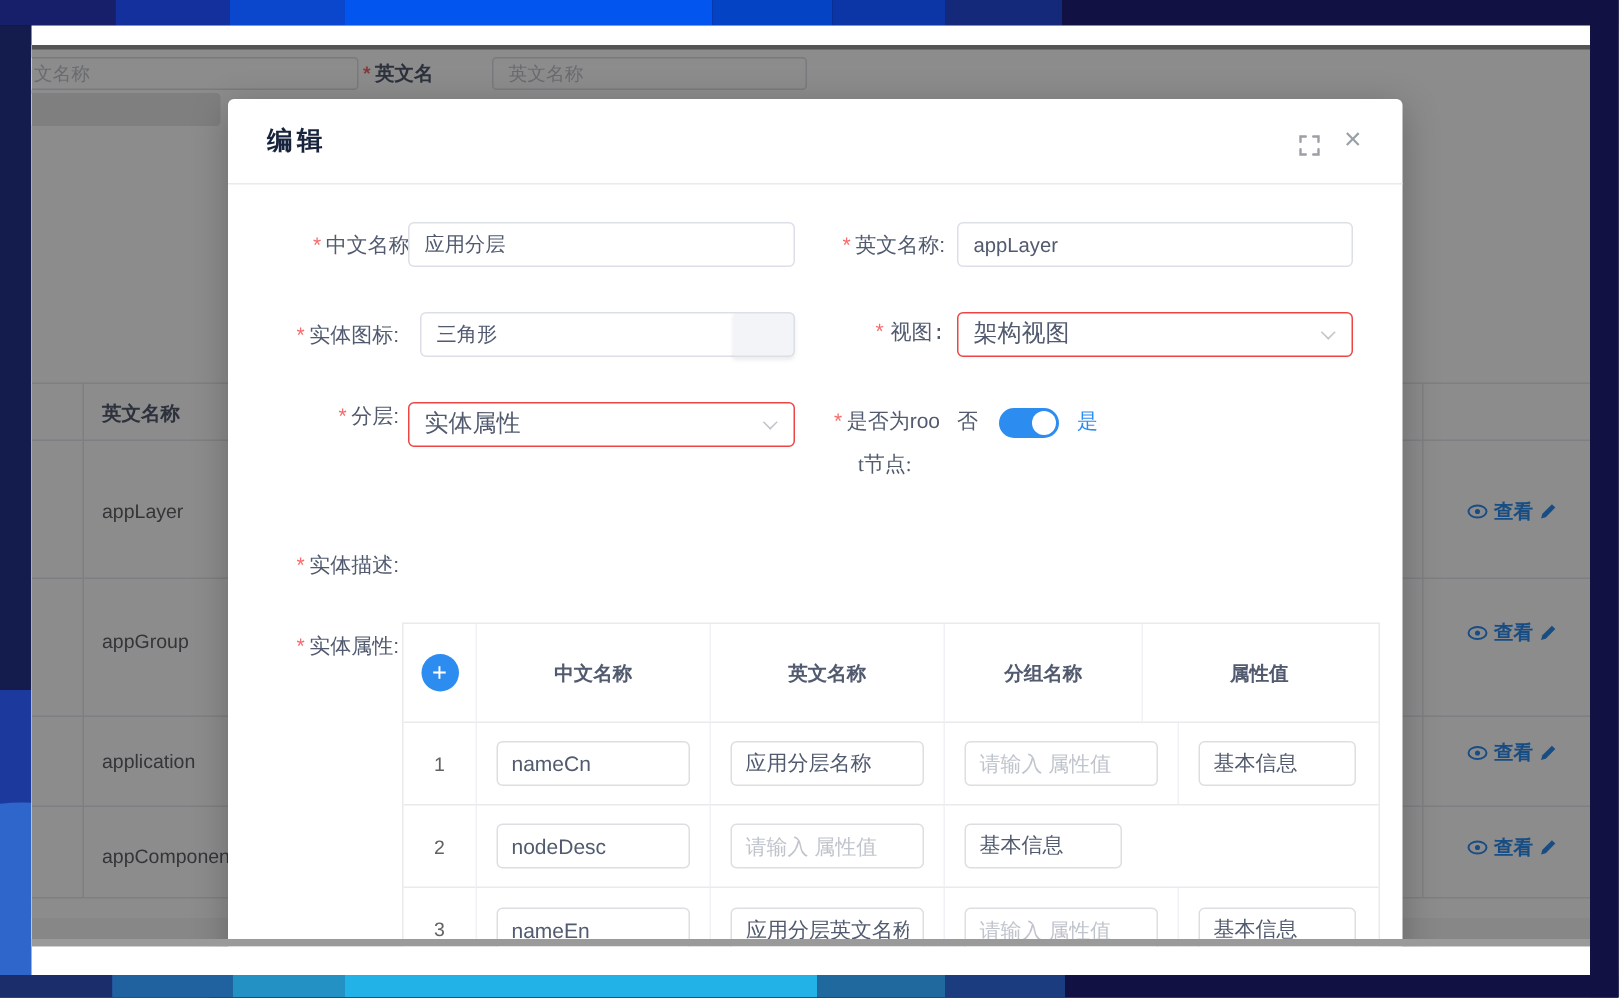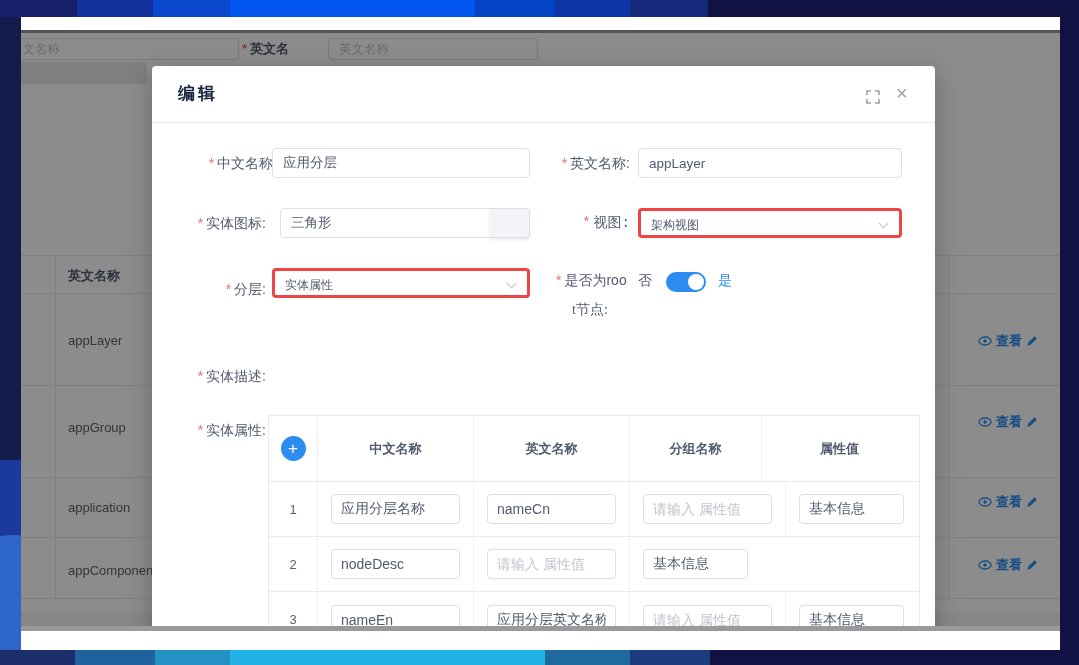--- a/index.html
+++ b/index.html
@@ -40,22 +40,22 @@
          box-shadow:0 6px 24px rgba(0,0,0,0.25);z-index:2;}
   .mtitle{position:absolute;left:26px;top:16px;font-size:17px;font-weight:bold;letter-spacing:3px;color:#17233d;}
   .mdivider{position:absolute;left:0;top:56px;width:100%;height:1px;background:#e8eaec;}
   .mclose{position:absolute;left:744px;top:17px;font-size:20px;color:#9aa0a6;line-height:20px;cursor:pointer;}
   .mfs{position:absolute;left:714px;top:24px;cursor:pointer;}
   .flabel{position:absolute;width:114px;height:30px;line-height:30px;text-align:right;font-size:14px;color:#515a6e;}
   .req{color:#f56c6c;margin-right:3px;}
   .minp{position:absolute;height:30px;border:1px solid #dcdfe6;border-radius:4px;background:#fff;
         font:13.5px "Liberation Sans","DejaVu Sans",sans-serif;color:#515a6e;padding:0 10px;outline:none;}
   .minp::placeholder{color:#c0c4cc;}
-  .mselect{position:absolute;height:30px;border:3px solid #ef4444;border-radius:4px;background:#fff;
-        font-size:12px;color:#515a6e;padding:0 10px;line-height:28px;}
+  .mselect{position:absolute;height:30px;border:1px solid #ef4444;border-radius:4px;background:#fff;
+        font-size:16px;color:#515a6e;padding:0 10px;line-height:28px;}
   .chev{position:absolute;right:12px;top:9px;width:7px;height:7px;border-right:1.5px solid #c0c4cc;
         border-bottom:1.5px solid #c0c4cc;transform:rotate(45deg);}
   .append{position:absolute;height:30px;background:#f2f4f7;border:1px solid #dcdfe6;border-left:none;
           border-radius:0 4px 4px 0;box-shadow:0 2px 3px rgba(0,0,0,0.08);}
   .tlabel{position:absolute;font-size:14px;color:#515a6e;}
   .toggle{position:absolute;width:40px;height:20px;border-radius:10px;background:#2d8cf0;cursor:pointer;}
   .knob{position:absolute;right:2px;top:2px;width:16px;height:16px;border-radius:50%;background:#fff;}
 
   
   .atable{position:absolute;left:116px;top:349px;width:652px;background:#fff;border:1px solid #e8eaec;}
@@ -192,21 +192,21 @@
 
       <div class="flabel" style="left:0;top:142px;"><span class="req">*</span><span>实体图标:</span></div>
       <input class="minp" style="left: 128px; top: 142px; width: 218px; border-radius: 4px 0px 0px 4px;" value="三角形">
       <div class="append" style="left:337px;top:142px;width:41px;"></div>
       <div class="flabel" style="left:364px;top:142px;font-family:Liberation Mono, monospace;"><span class="req">*</span><span>视图:</span></div>
       <div class="mselect" style="left:486px;top:142px;width:264px;">
         <span>架构视图</span>
         <span class="chev"></span>
       </div>
 
-      <div class="flabel" style="left:0;top:208px;"><span class="req">*</span><span>分层:</span></div>
+      <div class="flabel" style="left:0;top:196px;"><span class="req">*</span><span>分层:</span></div>
       <div class="mselect" style="left:120px;top:202px;width:258px;">
         <span>实体属性</span>
         <span class="chev"></span>
       </div>
       <div class="tlabel" style="left:404px;top:206px;"><span class="req">*</span><span>是否为roo</span></div>
       <div class="tlabel" style="left:420px;top:235px;font-family:Liberation Serif, serif;">t节点:</div>
       <div class="tlabel" style="left:486px;top:206px;">否</div>
       <div class="toggle" style="left:514px;top:206px;">
         <div class="knob"></div>
       </div>
@@ -223,24 +223,24 @@
           </div>
           <div class="acell c ahead">中文名称</div>
           <div class="acell c ahead">英文名称</div>
           <div class="acell c4 ahead">分组名称</div>
           <div class="acell c ahead">属性值</div>
         </div>
 
         <div class="arow drow">
           <div class="acell c0 rownum">1</div>
           <div class="acell c">
+              <input class="cinp" value="nameCn" style="">
+            </div>
+          <div class="acell c">
               <input class="cinp" value="应用分层名称" style="">
-            </div>
-          <div class="acell c">
-              <input class="cinp" value="nameCn" style="">
             </div>
           <div class="acell c">
               <input class="cinp" placeholder="请输入 属性值" style="">
             </div>
           <div class="acell c4">
               <input class="cinp" value="基本信息" style="">
             </div>
         </div>
 
         <div class="arow drow">

